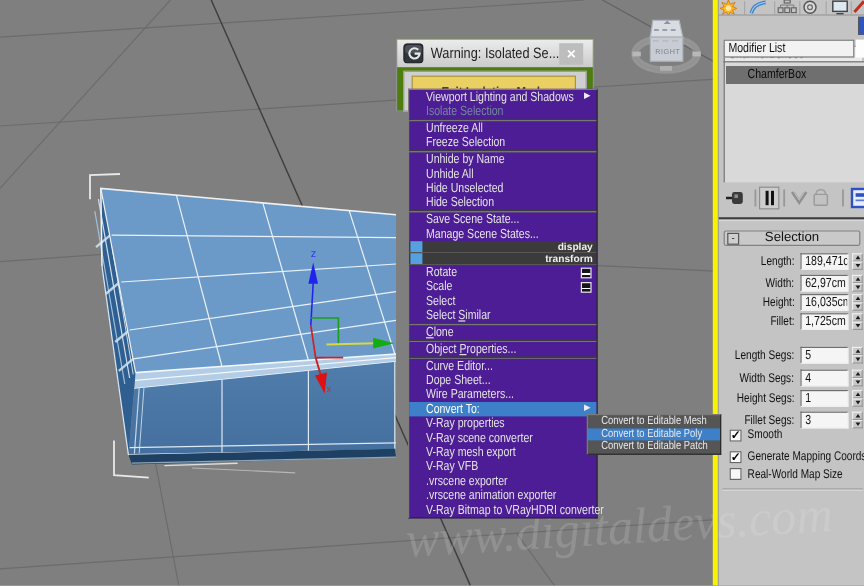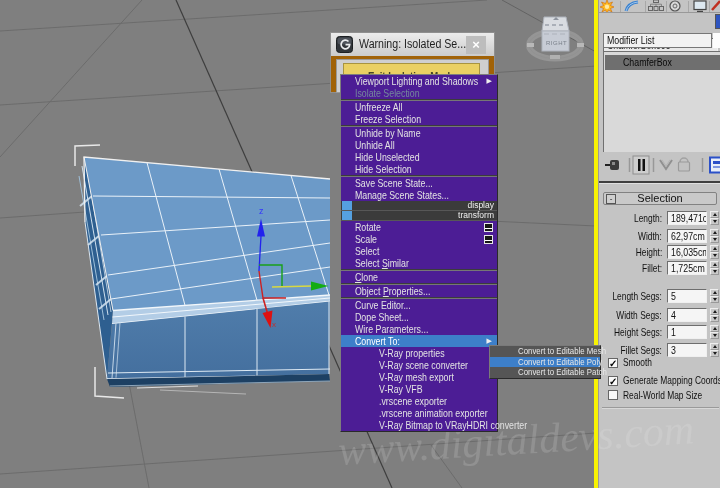--- a/index.html
+++ b/index.html
@@ -15,30 +15,30 @@
 .plabel{position:absolute;left:-18px;width:81px;text-align:right;font-size:10.5px;color:#111;height:15px;line-height:15px;white-space:nowrap;}
 .pfield{position:absolute;left:68px;width:35px;height:12px;background:#f5f5f5;border:1px solid #6e6e6e;border-right-color:#f0f0f0;border-bottom-color:#f0f0f0;font-size:11px;line-height:13px;padding-left:3px;overflow:hidden;white-space:nowrap;color:#101010;}
 .spin{position:absolute;left:111px;width:9px;height:14px;}
 .sb{height:5px;background:#c9c9c9;border:1px solid #999;border-top-color:#eee;border-left-color:#eee;position:relative;}
 .tu{width:0;height:0;border-left:2.5px solid transparent;border-right:2.5px solid transparent;border-bottom:3.5px solid #1a1a1a;margin:1px auto 0;}
 .td{width:0;height:0;border-left:2.5px solid transparent;border-right:2.5px solid transparent;border-top:3.5px solid #1a1a1a;margin:1px auto 0;}
 .cb{position:absolute;left:9px;width:8px;height:8px;background:#f8f8f8;border:1px solid #666;font-size:10px;line-height:9px;text-align:center;color:#000;font-weight:bold;}
 .cblbl{position:absolute;left:24px;font-size:10.5px;color:#111;height:11px;line-height:11px;white-space:nowrap;}
 #qmenu{position:absolute;left:340px;top:74px;width:158px;background:#4c1d95;border:1px solid #7d7d7d;border-right-color:#2a2a2a;border-bottom-color:#2a2a2a;z-index:8;box-sizing:border-box;}
 .mi{height:12px;font-size:11px;line-height:12px;color:#e3e3e3;padding-left:14px;position:relative;white-space:nowrap;}
-.mh{height:9px;background:#3b3b3b;color:#f0f0f0;font-size:8.5px;font-weight:normal;line-height:9px;text-align:right;padding-right:3px;position:relative;border-bottom:1px solid #575757;}
+.mh{height:9px;background:#3b3b3b;color:#f0f0f0;font-size:8.5px;font-weight:bold;line-height:9px;text-align:right;padding-right:3px;position:relative;border-bottom:1px solid #575757;}
 .bsq{position:absolute;left:1px;top:0;width:10px;height:9px;background:#55a0e0;}
 .msep{height:2px;background:linear-gradient(#3c3c3c 50%,#767676 50%);}
 .hl{background:#3d7fc9;color:#ffffff;}
 .arr{position:absolute;right:5px;top:0;font-size:7px;line-height:12px;color:#eeeeee;}
 .micon{position:absolute;right:4px;top:2px;width:7px;height:7px;border:1px solid #e6e6e6;background:linear-gradient(#161616 55%,#ffffff 55%,#ffffff 72%,#161616 72%);}
-.vr{height:12px;margin-left:24px;}
+.vr{height:12px;}
 #smenu{position:absolute;left:489px;top:345px;width:112px;background:#555555;border:1px solid #7a7a7a;border-right-color:#2a2a2a;border-bottom-color:#2a2a2a;z-index:9;box-sizing:border-box;}
-.si{height:10.6px;font-size:9.8px;line-height:10.6px;color:#e8e8e8;padding-left:28px;white-space:nowrap;}
-#dlg{position:absolute;left:330px;top:32px;width:165px;height:61px;background:#a16207;border:1px solid #8f8f8f;z-index:7;box-sizing:border-box;}
+.si{height:10.6px;font-size:9.8px;line-height:10.6px;color:#e8e8e8;padding-left:11px;white-space:nowrap;}
+#dlg{position:absolute;left:330px;top:32px;width:165px;height:61px;background:#4d7c0f;border:1px solid #8f8f8f;z-index:7;box-sizing:border-box;}
 </style>
 </head>
 <body>
 <div id="viewport">
 <svg width="596" height="488" viewBox="0 0 596 488">
 <rect x="0" y="0" width="596" height="488" fill="#7f7f7f"></rect>
 
 <line x1="0" y1="31" x2="487" y2="0" stroke="#6c6c6c" stroke-width="1"></line>
 <line x1="0" y1="105" x2="596" y2="66" stroke="#6c6c6c" stroke-width="1"></line>
 <line x1="0" y1="218" x2="85" y2="212" stroke="#6c6c6c" stroke-width="1"></line>

